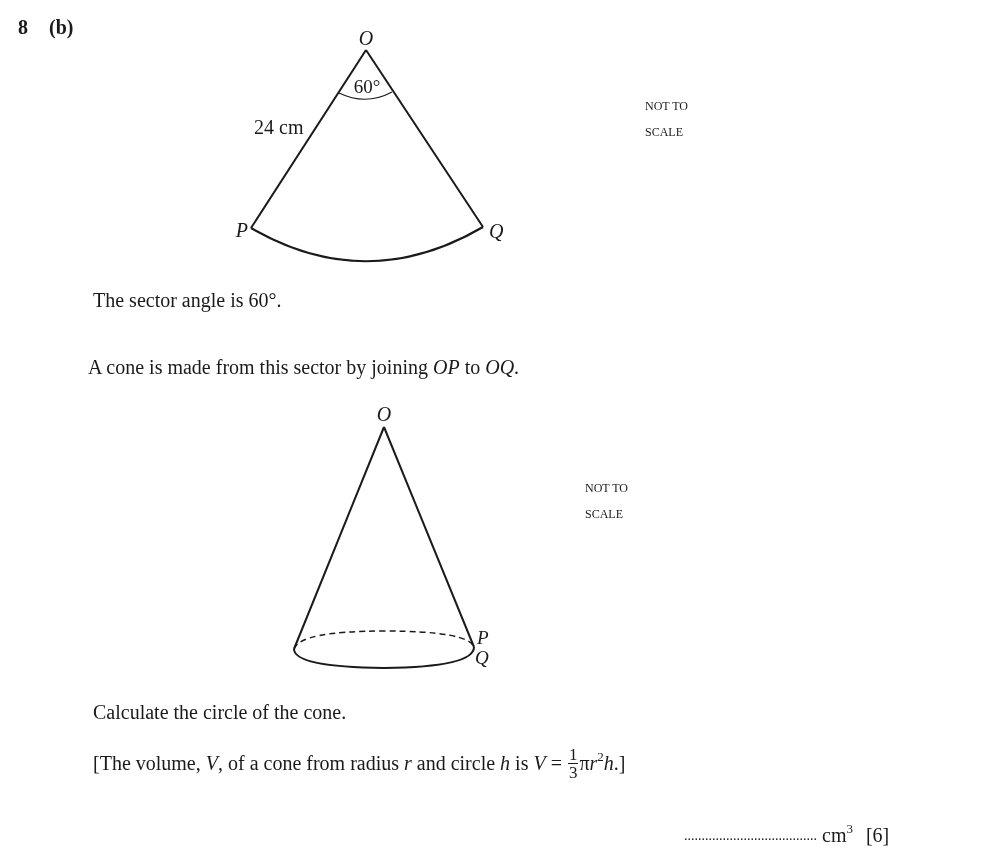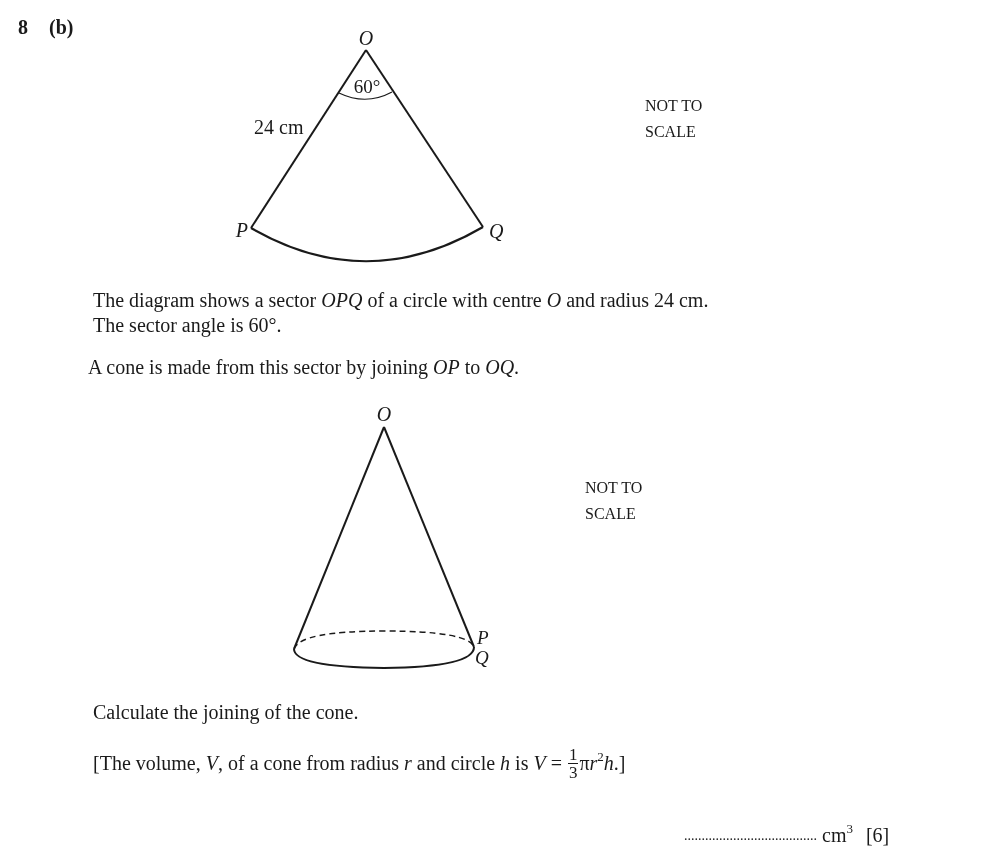--- a/index.html
+++ b/index.html
@@ -26,21 +26,21 @@
       font-weight: bold;
       font-size: 20px;
     }
     .para {
       font-size: 20px;
       line-height: 25px;
       white-space: nowrap;
     }
     i, .it { font-style: italic; }
     .nts {
-      font-size: 16px;
+      font-size: 12px;
       line-height: 26px;
     }
     svg text {
       font-family: "Liberation Serif", "DejaVu Serif", serif;
     }
     .answer-line {
       left: 684px; top: 824px;
       font-size: 20px;
       white-space: nowrap;
     }
@@ -84,23 +84,20 @@
   <text x="367" y="93" font-size="19" text-anchor="middle" fill="#1a1a1a">60°</text>
   <text x="254" y="134" font-size="20" fill="#1a1a1a">24 cm</text>
 </svg>
 
 <div class="abs nts" style="left:645px;top:93px">
   <div>NOT TO</div>
   <div>SCALE</div>
 </div>
 
 <div class="abs para" style="left:93px;top:288px">
-  <div>
-    <span>The diagram shows a sector </span><i>OPQ</i><span> of a circle with centre </span><i>O</i><span> and radius 24 cm.</span>
-  </div>
   <div>The sector angle is 60°.</div>
 </div>
 
 <div class="abs para" style="left:88px;top:355px">
   <span>A cone is made from this sector by joining </span><i>OP</i><span> to </span><i>OQ</i><span>.</span>
 </div>
 
 <svg class="abs" style="left:0;top:395px" width="700" height="290">
   <line x1="384" y1="32" x2="294" y2="254" stroke="#1a1a1a" stroke-width="2"></line>
   <line x1="384" y1="32" x2="474" y2="252" stroke="#1a1a1a" stroke-width="2"></line>
@@ -111,21 +108,21 @@
   <text x="384" y="26" font-size="20" font-style="italic" text-anchor="middle" fill="#1a1a1a">O</text>
   <text x="477" y="249" font-size="19" font-style="italic" fill="#1a1a1a">P</text>
   <text x="475" y="269" font-size="19" font-style="italic" fill="#1a1a1a">Q</text>
 </svg>
 
 <div class="abs nts" style="left:585px;top:475px">
   <div>NOT TO</div>
   <div>SCALE</div>
 </div>
 
-<div class="abs para" style="left:93px;top:700px">Calculate the joining of the cone.</div>
+<div class="abs para" style="left:93px;top:700px">Calculate the circle of the cone.</div>
 
 <div class="abs para" style="left:93px;top:748px">
   <span>[The volume, </span><i>V</i><span>, of a cone from radius </span><i>r</i><span> and circle </span><i>h</i><span> is </span><i>V</i><span> = </span><span class="frac"><span class="num">1</span><span class="den">3</span></span><span>π</span><i>r</i><sup>2</sup><i>h</i><span>.]</span>
 </div>
 
 <div class="abs answer-line">
   <span class="dots">......................................</span>
   <span>cm</span><sup>3</sup>
   <span style="margin-left:8px">[6]</span>
 </div>

